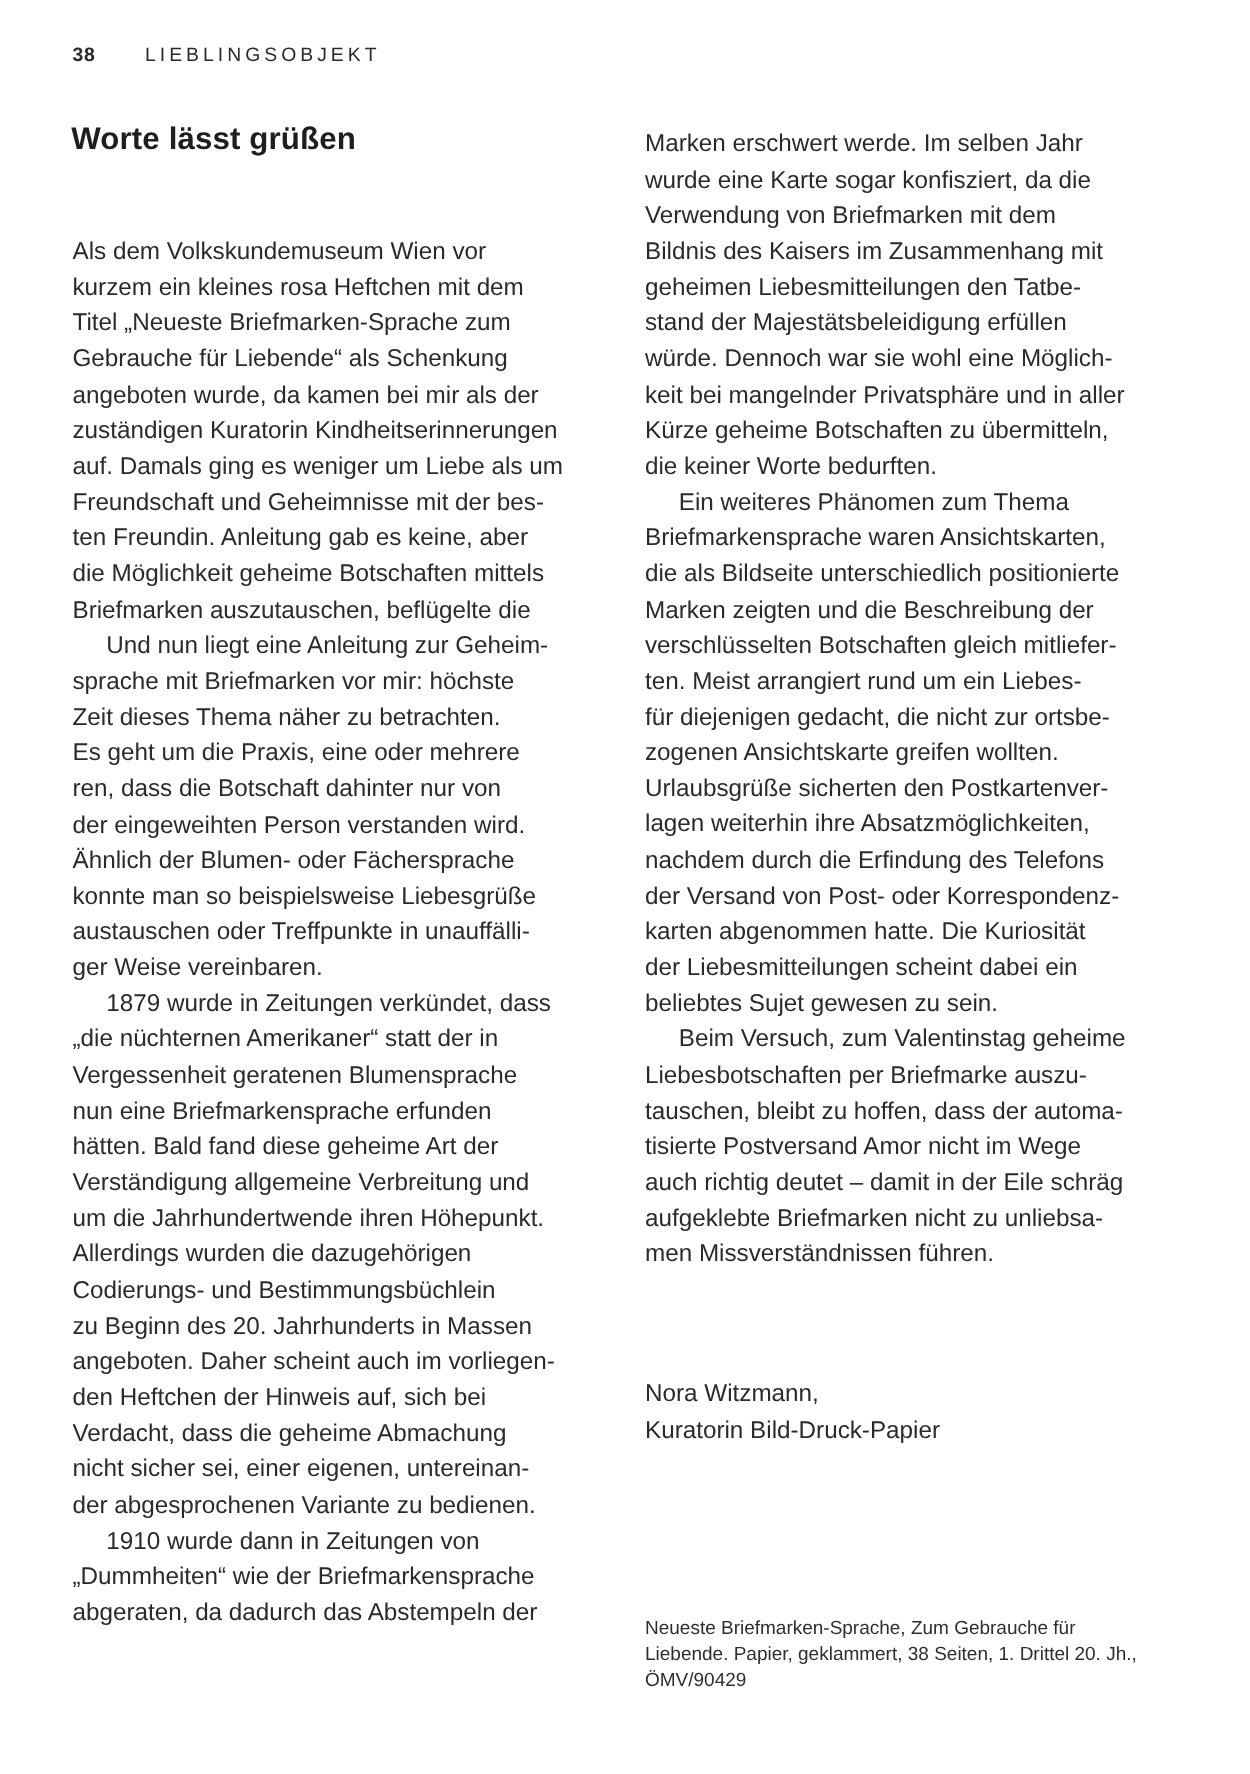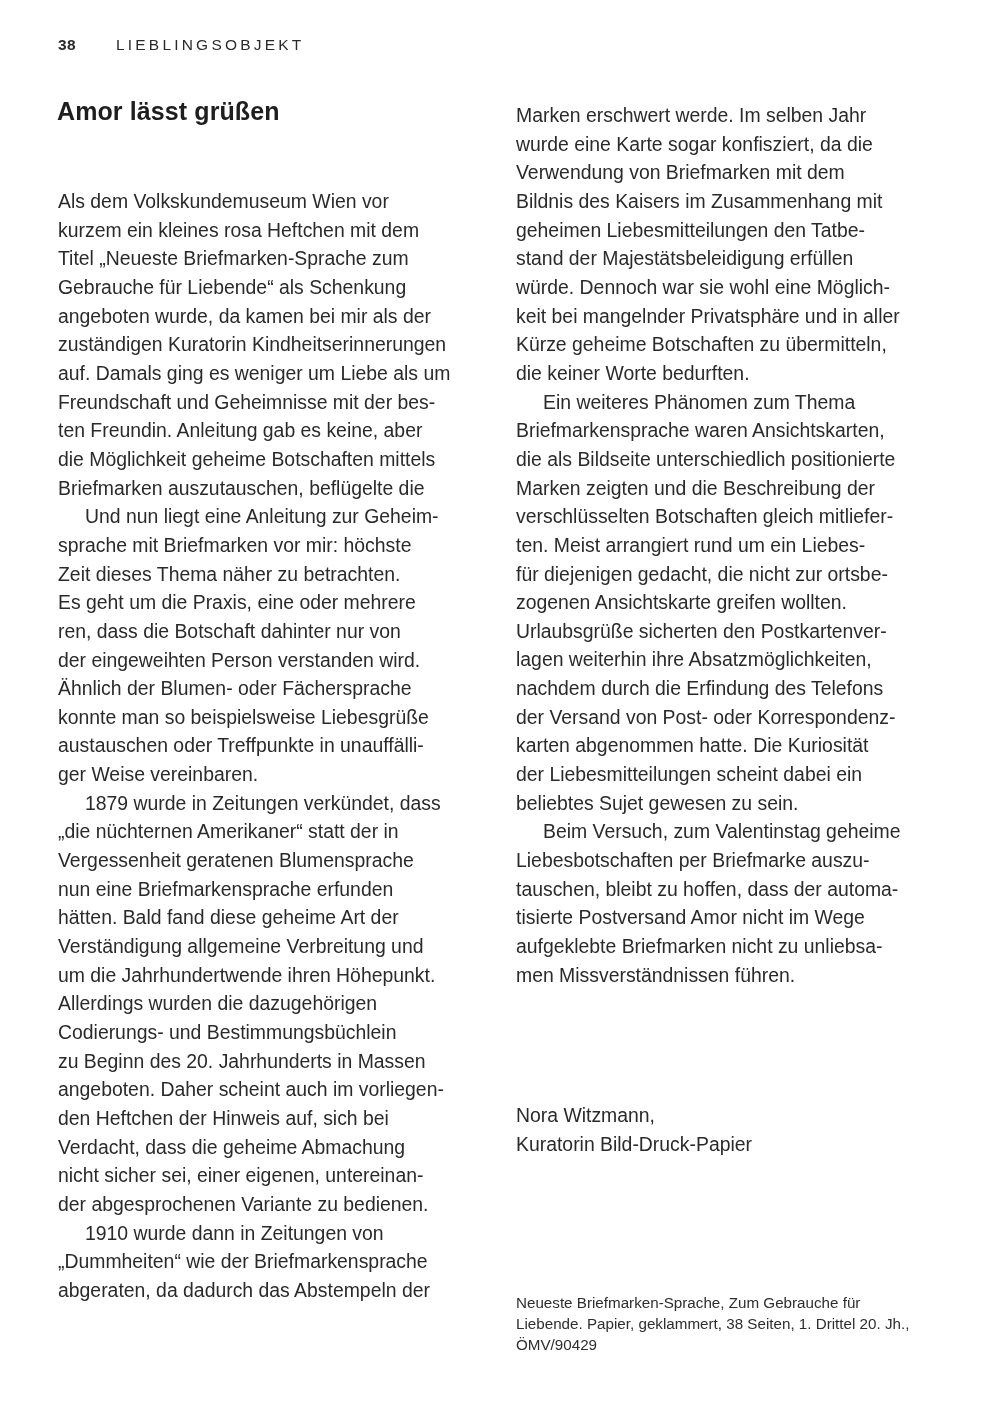--- a/index.html
+++ b/index.html
@@ -85,21 +85,21 @@
     }
   </style>
 </head>
 <body>
 
 <header class="running-head">
   <span class="page-number">38</span>
   <span class="section-label">LIEBLINGSOBJEKT</span>
 </header>
 
-<h1 class="article-title">Amor lässt grüßen</h1>
+<h1 class="article-title">Worte lässt grüßen</h1>
 
 <div class="column column-left">
     <span class="line">Als dem Volkskundemuseum Wien vor</span>
     <span class="line">kurzem ein kleines rosa Heftchen mit dem</span>
     <span class="line">Titel „Neueste Briefmarken-Sprache zum</span>
     <span class="line">Gebrauche für Liebende“ als Schenkung</span>
     <span class="line">angeboten wurde, da kamen bei mir als der</span>
     <span class="line">zuständigen Kuratorin Kindheitserinnerungen</span>
     <span class="line">auf. Damals ging es weniger um Liebe als um</span>
     <span class="line">Freundschaft und Geheimnisse mit der bes-</span>
@@ -159,20 +159,21 @@
     <span class="line">lagen weiterhin ihre Absatzmöglichkeiten,</span>
     <span class="line">nachdem durch die Erfindung des Telefons</span>
     <span class="line">der Versand von Post- oder Korrespondenz-</span>
     <span class="line">karten abgenommen hatte. Die Kuriosität</span>
     <span class="line">der Liebesmitteilungen scheint dabei ein</span>
     <span class="line">beliebtes Sujet gewesen zu sein.</span>
     <span class="line indent">Beim Versuch, zum Valentinstag geheime</span>
     <span class="line">Liebesbotschaften per Briefmarke auszu-</span>
     <span class="line">tauschen, bleibt zu hoffen, dass der automa-</span>
     <span class="line">tisierte Postversand Amor nicht im Wege</span>
+    <span class="line">auch richtig deutet – damit in der Eile schräg</span>
     <span class="line">aufgeklebte Briefmarken nicht zu unliebsa-</span>
     <span class="line">men Missverständnissen führen.</span>
   </div>
 
 <div class="signature">
   <span class="line">Nora Witzmann,</span>
   <span class="line">Kuratorin Bild-Druck-Papier</span>
 </div>
 
 <div class="caption">

